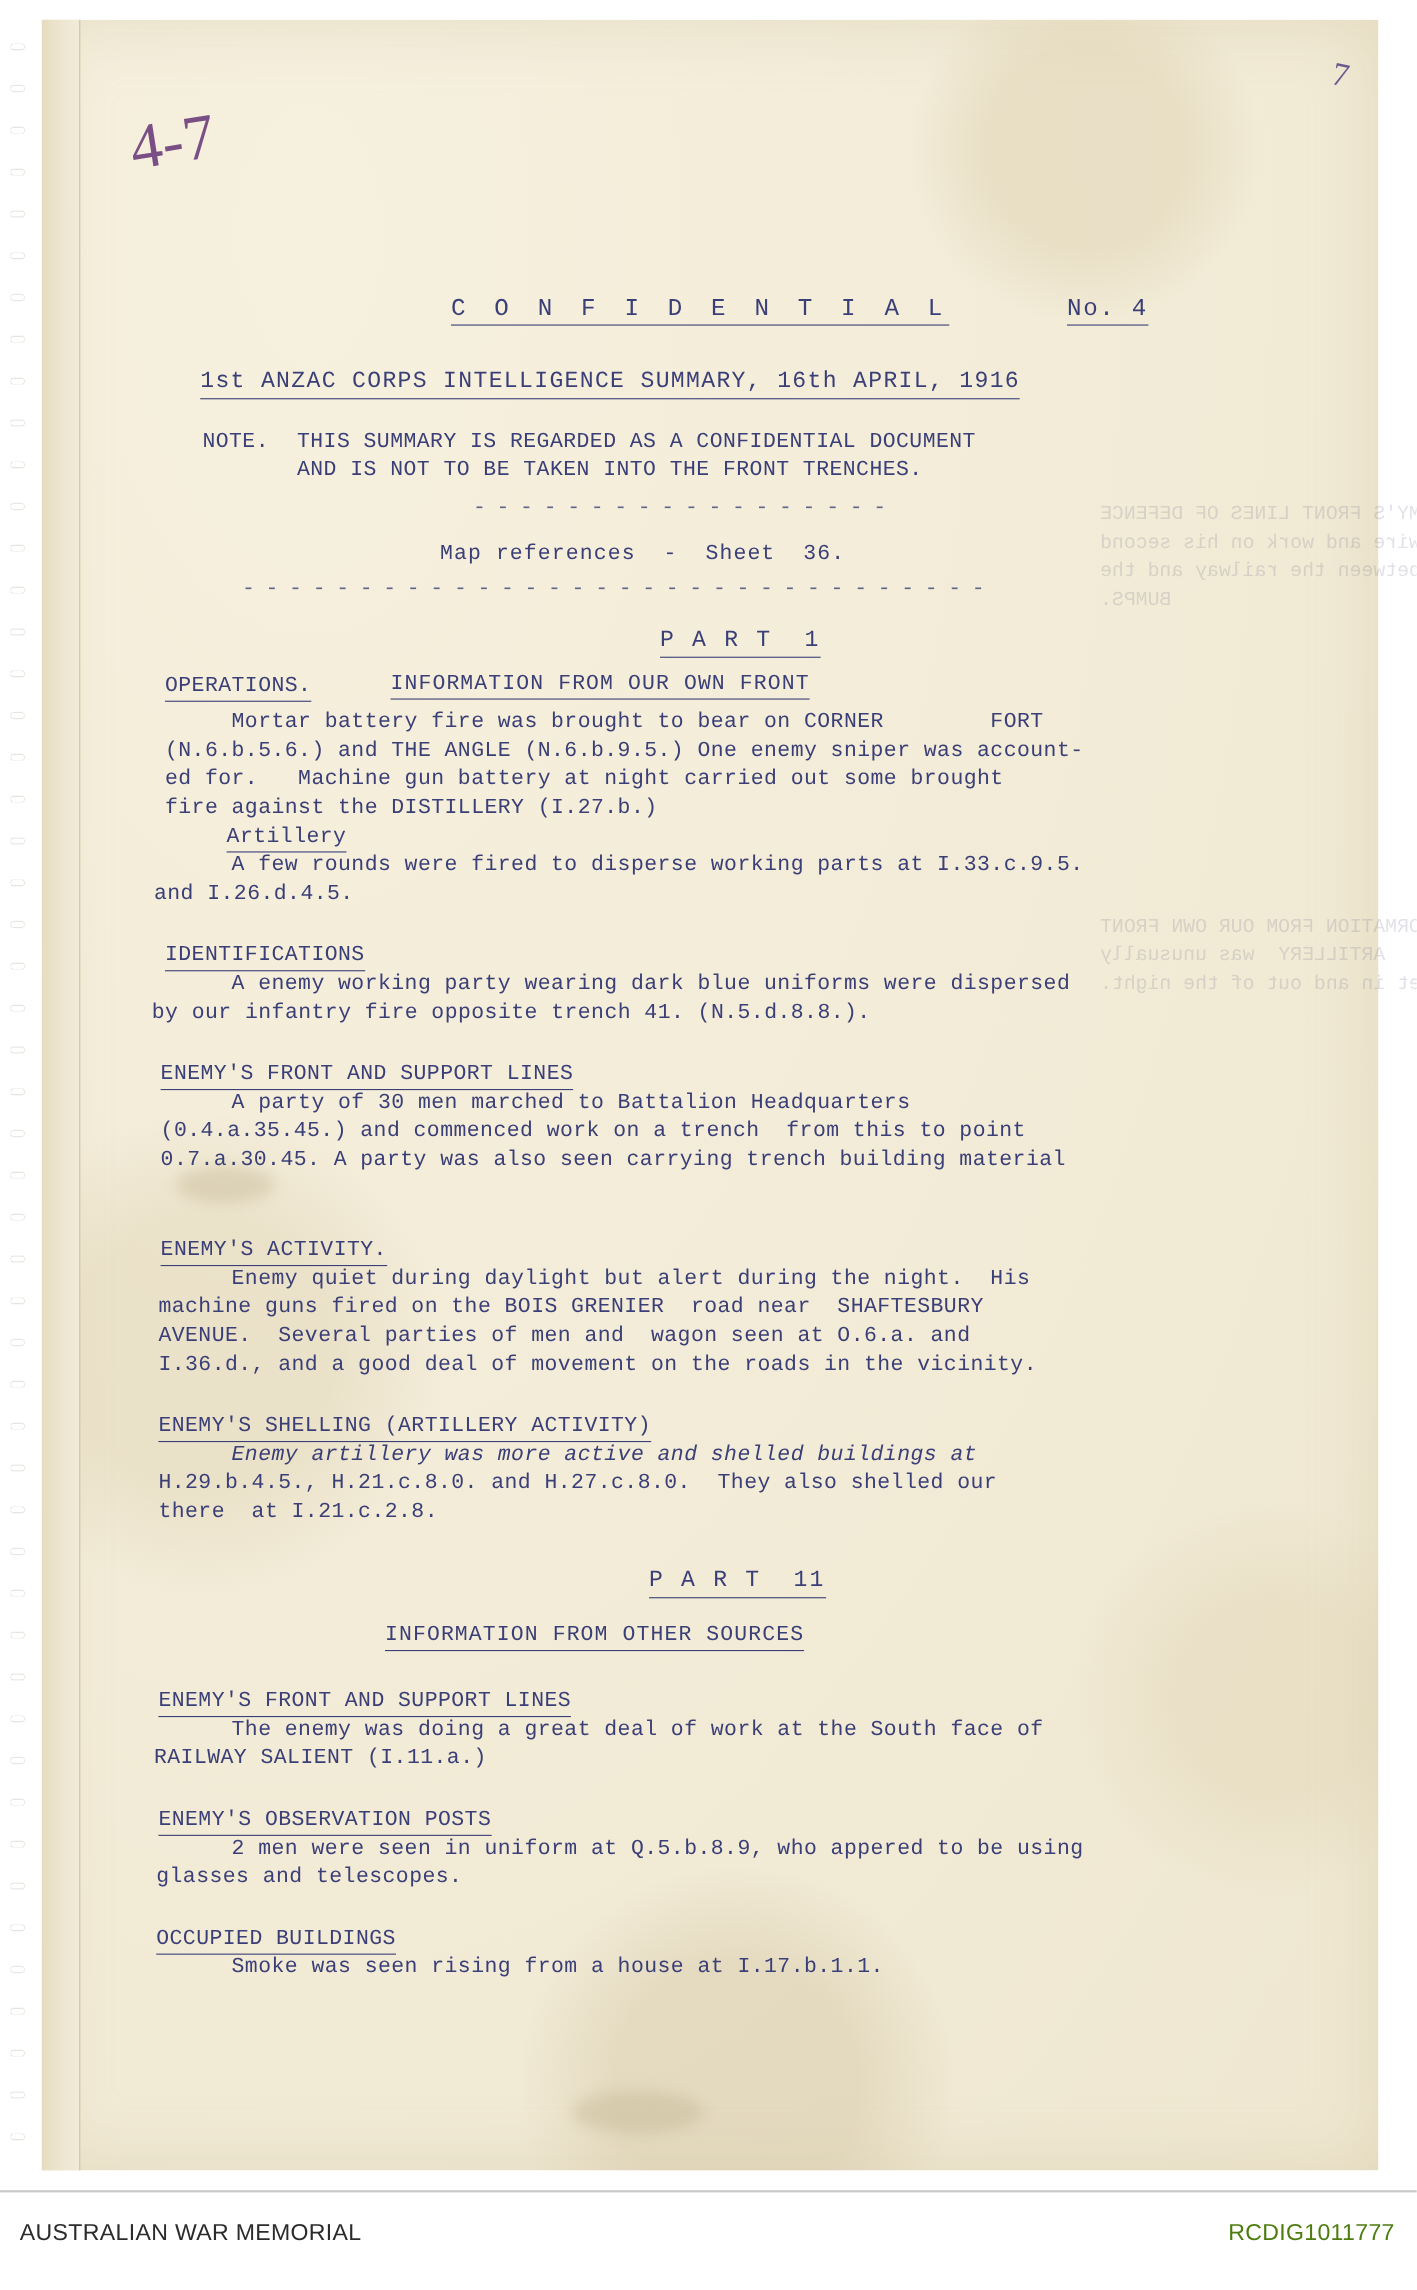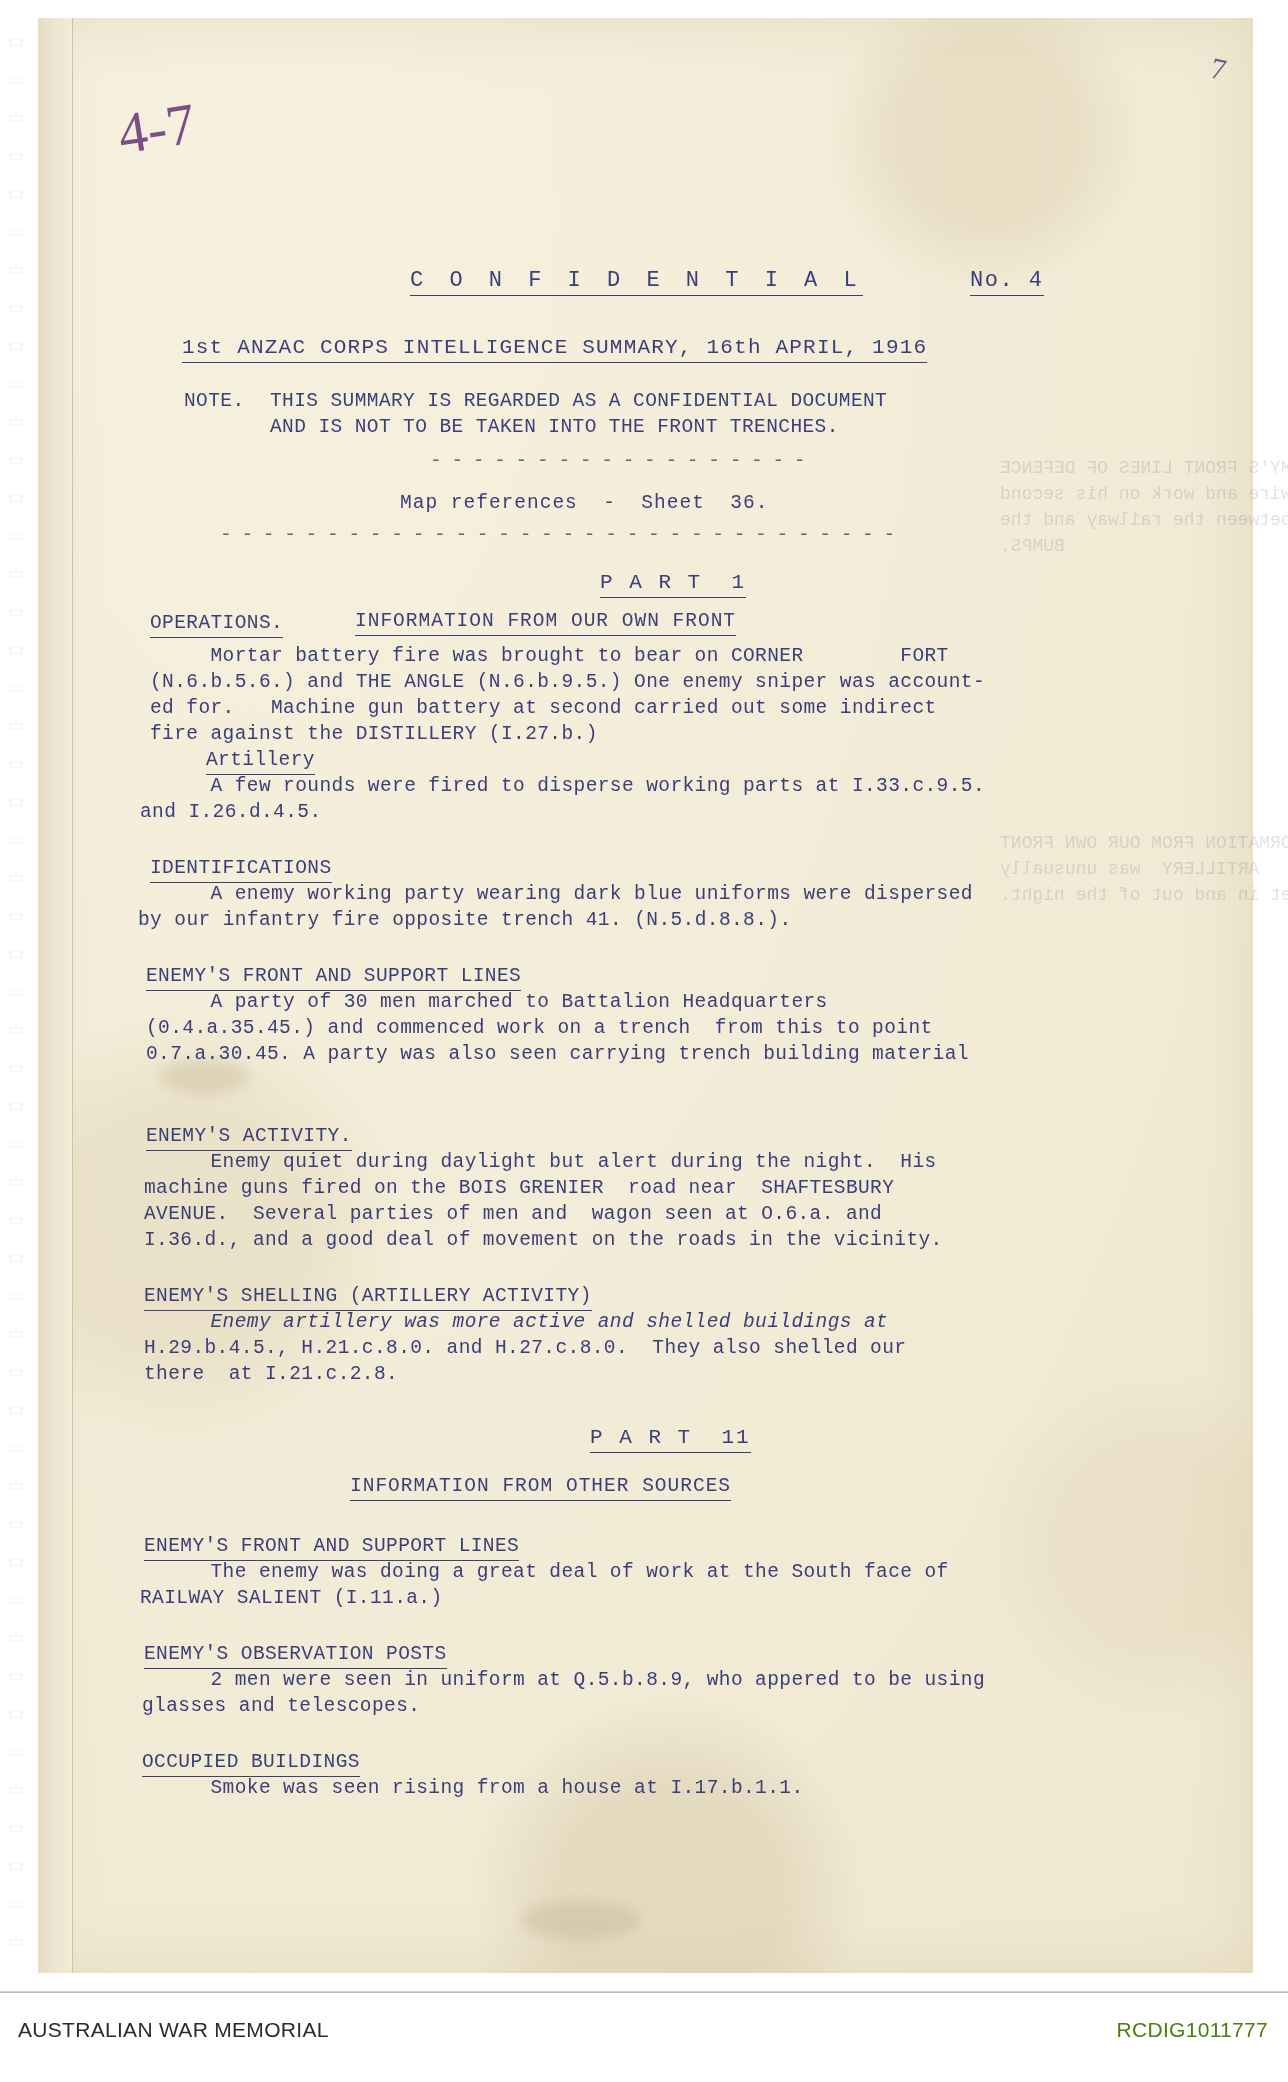--- a/index.html
+++ b/index.html
@@ -248,21 +248,21 @@
     <div class="ln light" style="left:70px; top:522px; letter-spacing:-1px;">- - - - - - - - - - - - - - - - - - - - - - - - - - - - - - - -</div>
 
     <div class="ln u" style="left:450px; top:570px; font-size:21px; letter-spacing:2px;">P A R T  1</div>
 
     <div class="ln u" style="left:205px; top:608px; letter-spacing:1px;">INFORMATION FROM OUR OWN FRONT</div>
 
     
     <div class="ln u" style="left:0px; top:610px;">OPERATIONS.</div>
     <div class="ln" style="left:0px; top:643px;">     Mortar battery fire was brought to bear on CORNER        FORT</div>
     <div class="ln" style="left:0px; top:669px;">(N.6.b.5.6.) and THE ANGLE (N.6.b.9.5.) One enemy sniper was account-</div>
-    <div class="ln" style="left:0px; top:695px;">ed for.   Machine gun battery at second carried out some indirect</div>
+    <div class="ln" style="left:0px; top:695px;">ed for.   Machine gun battery at night carried out some brought</div>
     <div class="ln" style="left:0px; top:721px;text-align:center;">fire against the DISTILLERY (I.27.b.)</div>
 
     
     <div class="ln u" style="left:56px; top:747px;">Artillery</div>
     <div class="ln" style="left:0px; top:773px;">     A few rounds were fired to disperse working parts at I.33.c.9.5.</div>
     <div class="ln" style="left:-10px; top:799px;">and I.26.d.4.5.</div>
 
     
     <div class="ln u" style="left:0px; top:855px;">IDENTIFICATIONS</div>
     <div class="ln" style="left:0px; top:881px;">     A enemy working party wearing dark blue uniforms were dispersed</div>

